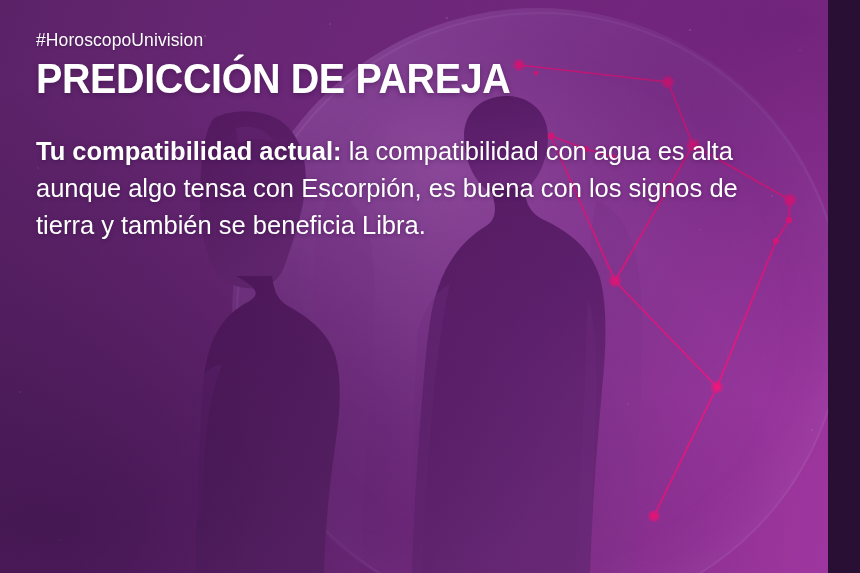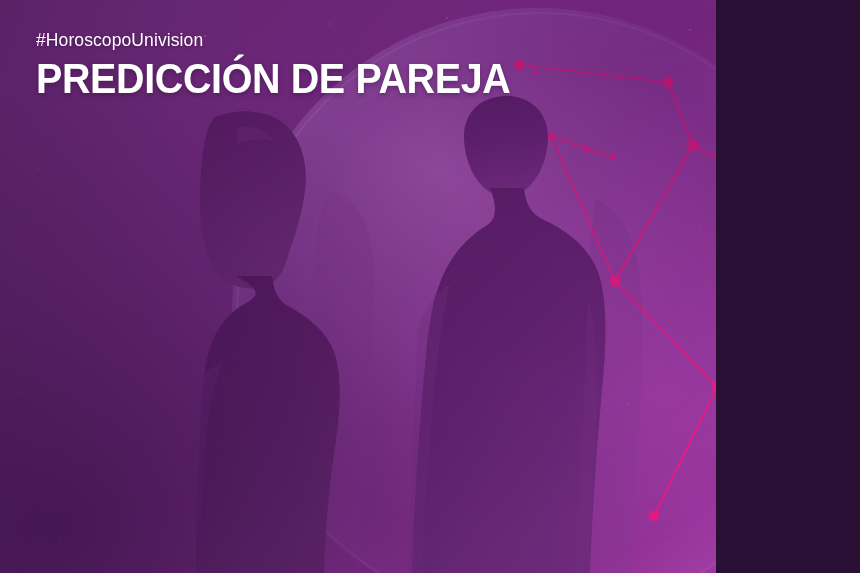--- a/index.html
+++ b/index.html
@@ -3,21 +3,21 @@
 <meta charset="utf-8">
 <title>Prediccion de Pareja</title>
 <style>
   html, body {
     margin: 0;
     padding: 0;
     background: #2a0f35;
   }
   #card {
     position: relative;
-    width: 716px;
+    width: 828px;
     height: 573px;
     overflow: hidden;
     font-family: "Liberation Sans", "DejaVu Sans", sans-serif;
     
     background:
       linear-gradient(108deg,
         #5b2268 0%,
         #62256e 14%,
         #6c2878 30%,
         #7a2c85 48%,
@@ -277,16 +277,19 @@
   </svg>
 
   <div class="bg-layer" id="vignette"></div>
 
   <div id="content">
 
     <p id="hashtag">#HoroscopoUnivision</p>
 
     <h1 id="headline">PREDICCIÓN DE PAREJA</h1>
 
+    <p class="para">
+      <span class="lead">Tu compatibilidad actual:</span><span> la compatibilidad con agua es alta aunque algo tensa con Escorpión, es buena con los signos de tierra y también se beneficia Libra.</span>
+    </p>
 
 
   </div>
 </div>
 
 </body></html>

